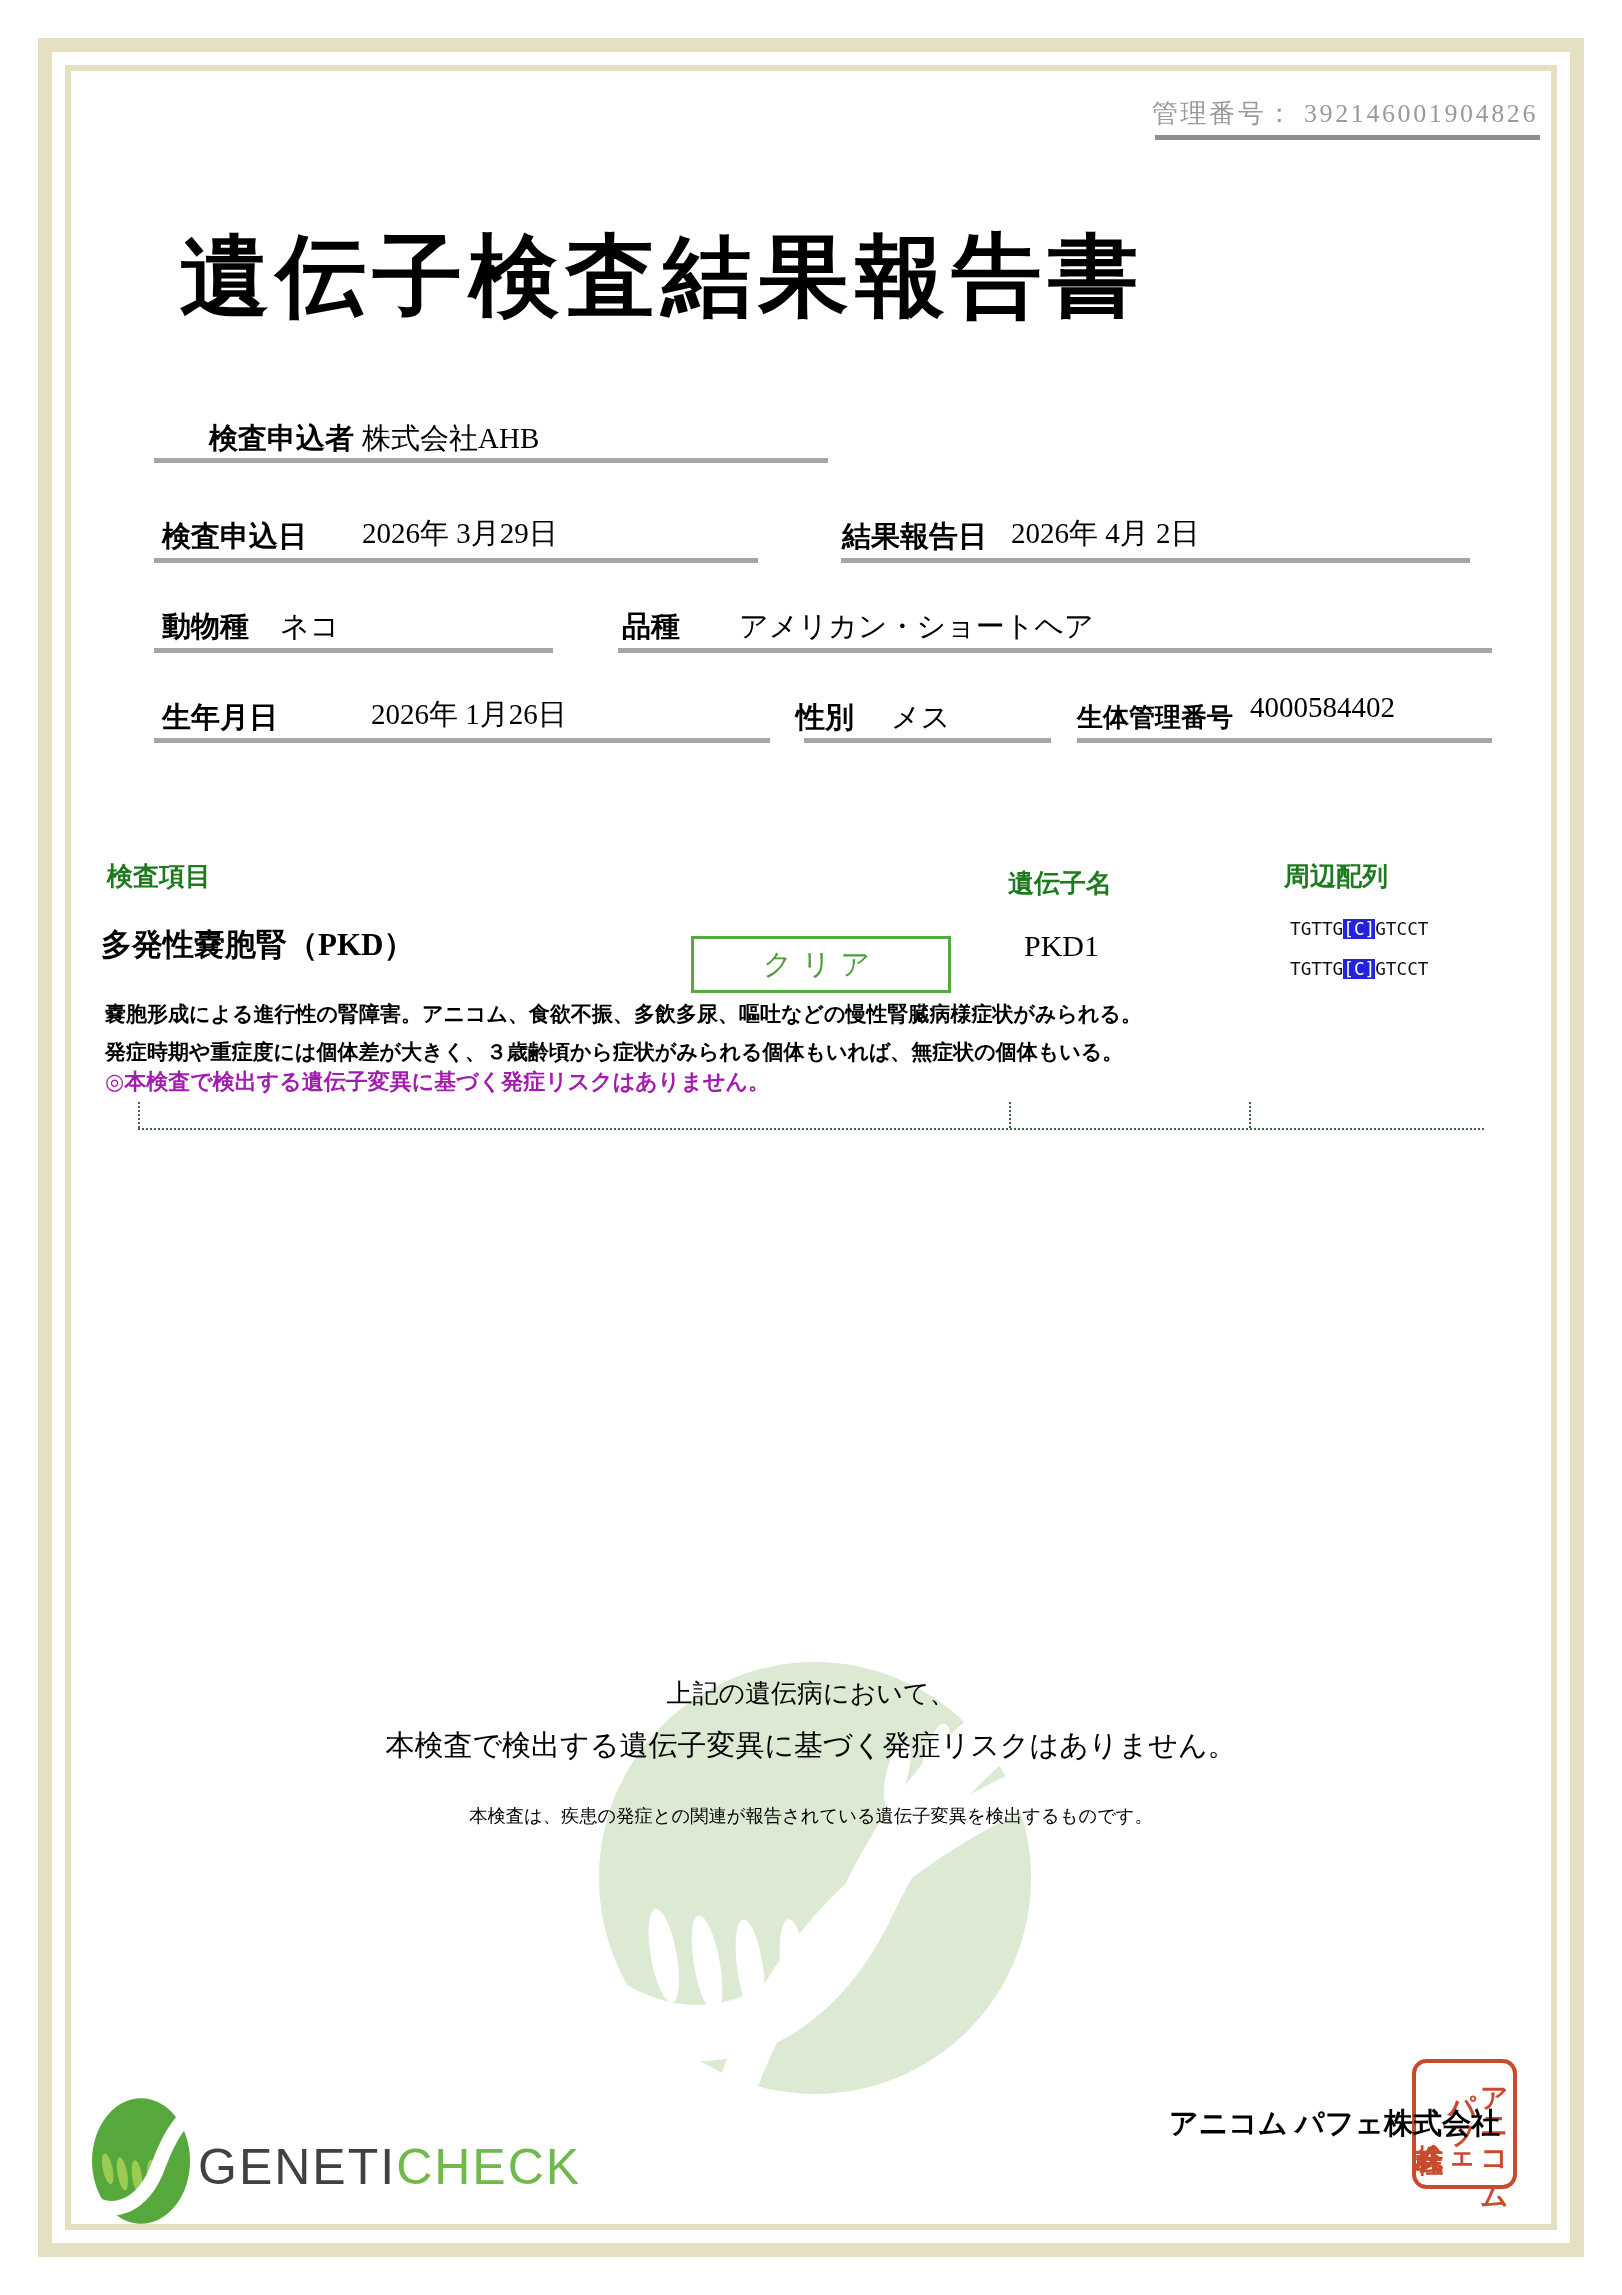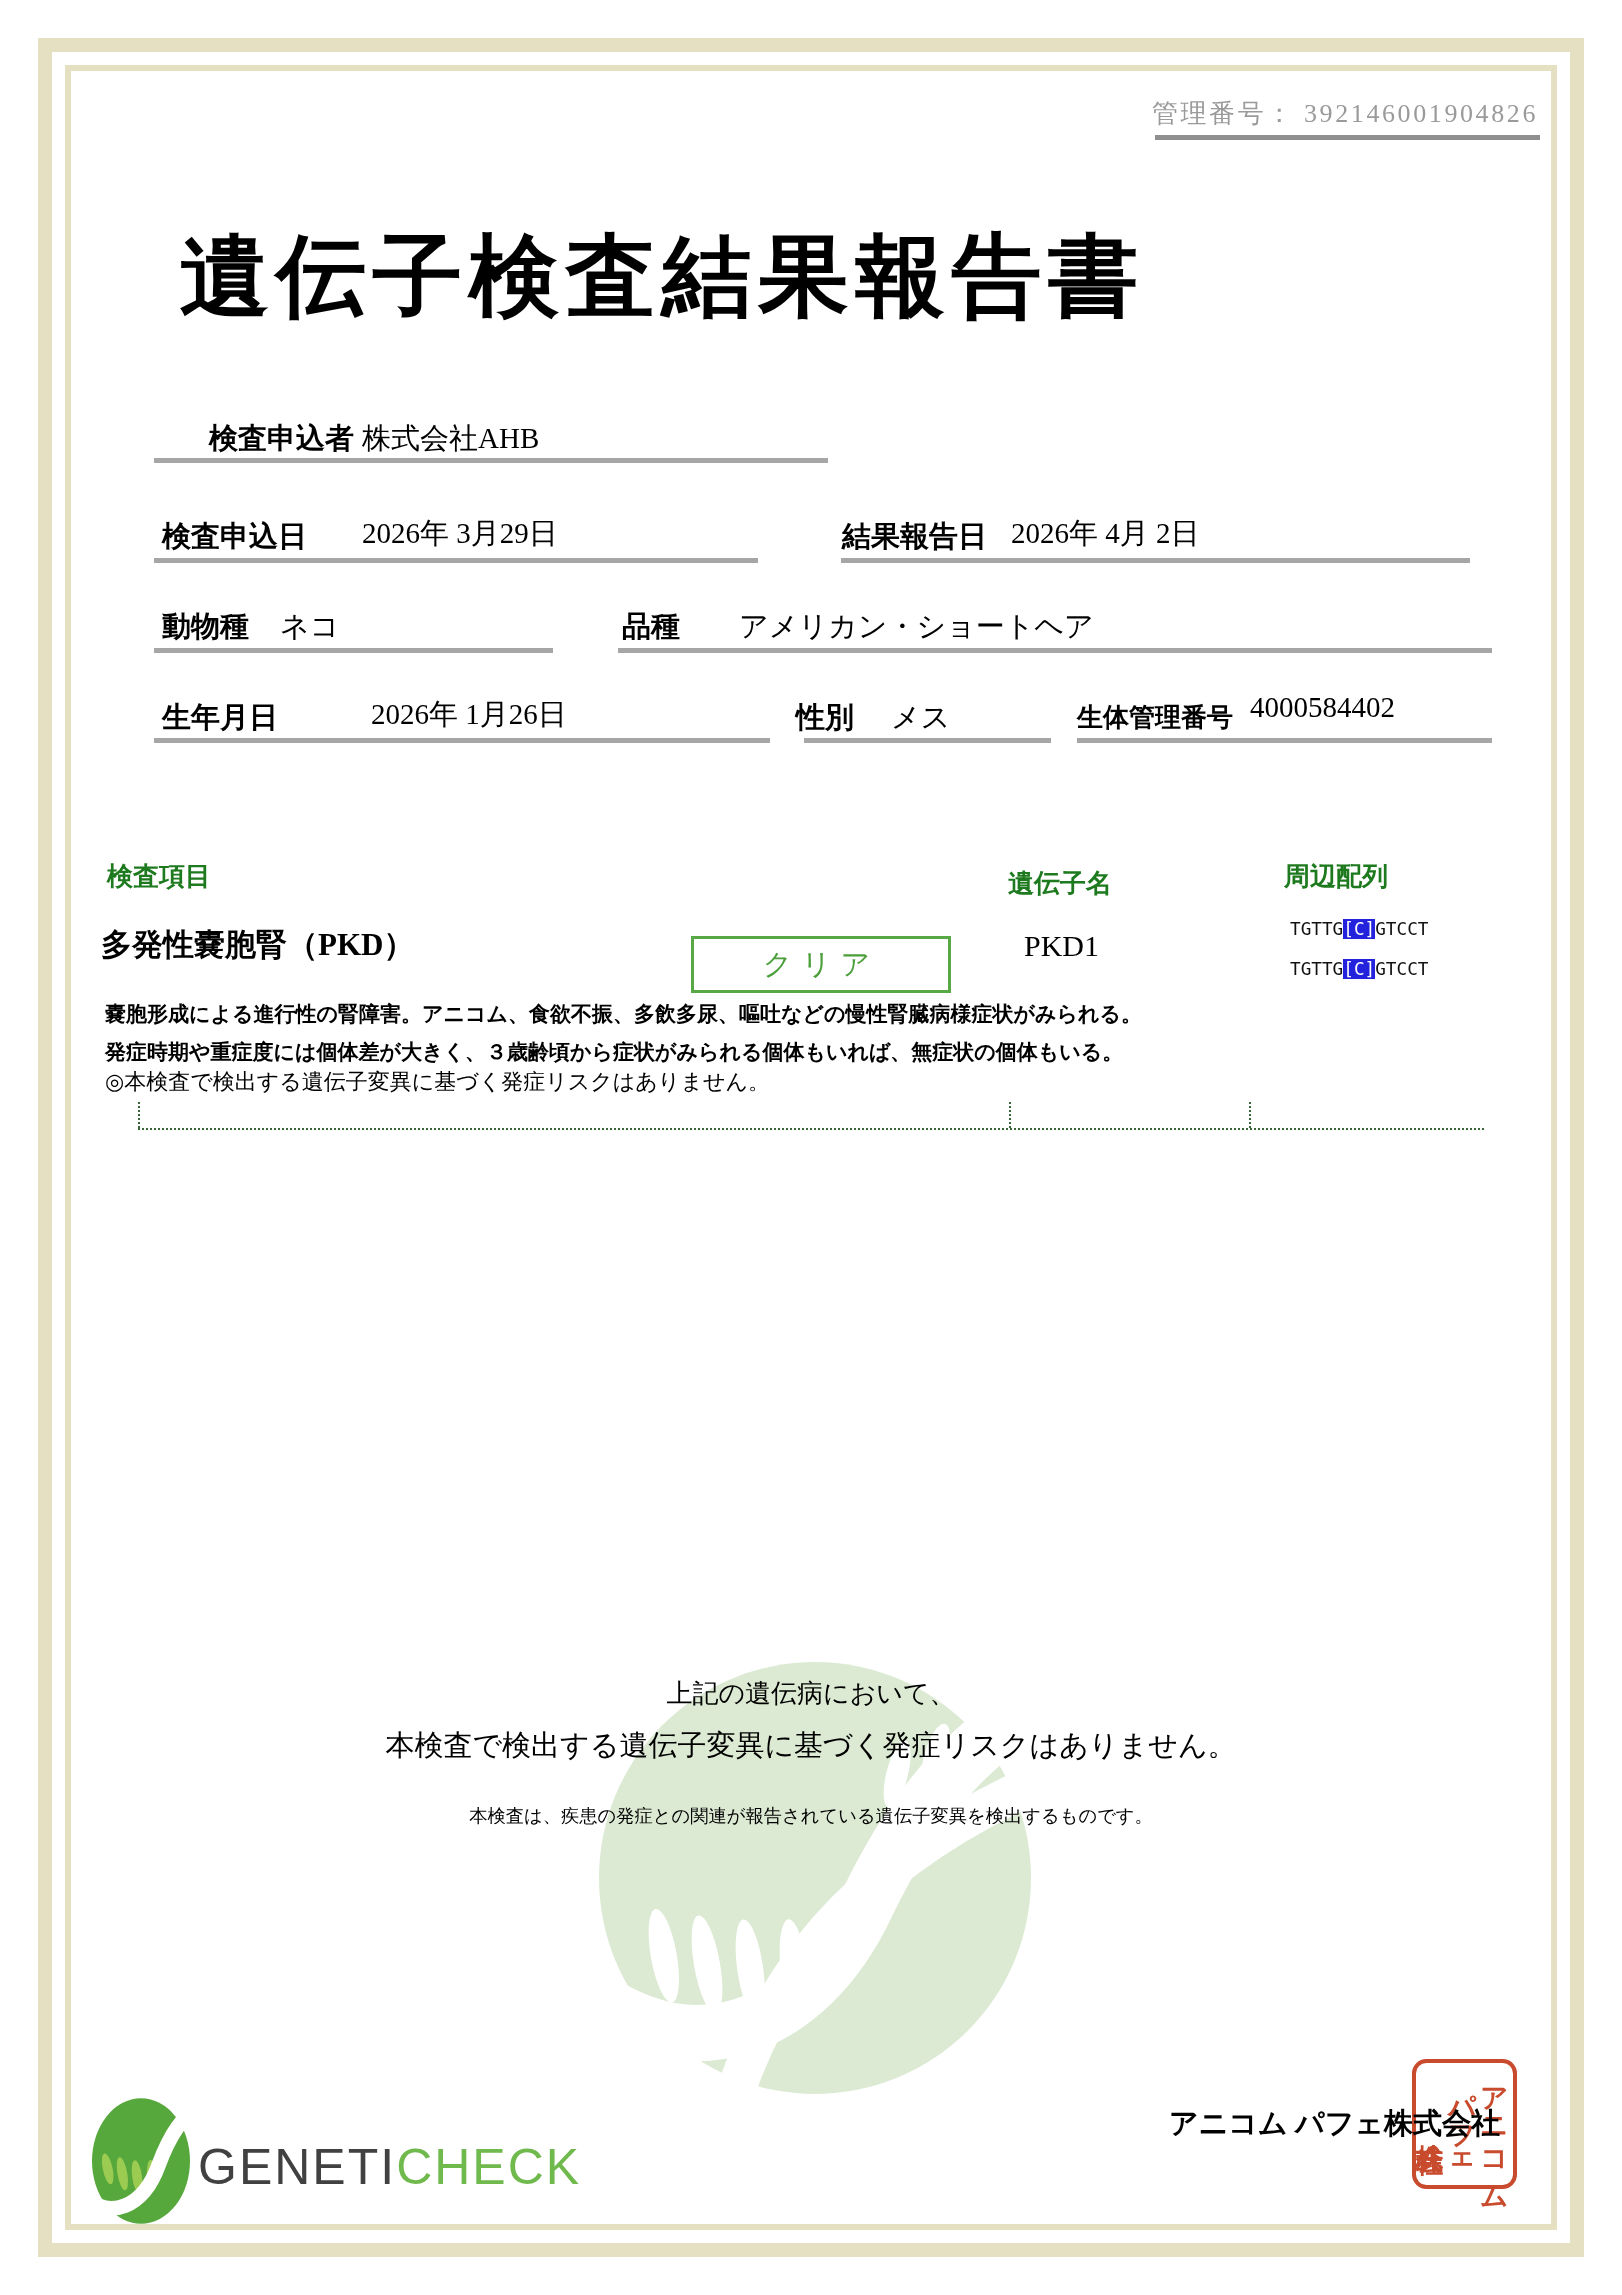--- a/index.html
+++ b/index.html
@@ -29,21 +29,21 @@
   
   .col-h{color:#1e7a1e;font-weight:bold;font-size:26px;}
   .item-name{font-size:31px;font-weight:bold;}
   .clear-box{left:691px;top:936px;width:254px;height:51px;border:3.3px solid #58a845;
              display:flex;align-items:center;justify-content:center;}
   .clear-text{font-size:29px;color:#4c9f3b;letter-spacing:9.2px;}
   .gene{font-size:30px;}
   .seq{font-family:"DejaVu Sans Mono","Liberation Mono",monospace;font-size:17.7px;color:#111;text-align:right;}
   .seq .mut{background:#2323dd;color:#fff;}
   .desc{font-size:21px;font-weight:bold;}
-  .risk{font-size:22px;font-weight:normal;color:#000000;}
+  .risk{font-size:22px;font-weight:bold;color:#a21caf;}
   .dash-bottom{left:138px;top:1102px;width:1346px;height:26px;
                border-bottom:2px dotted #3c663c;}
   .dash-tick{top:1102px;width:0;height:26px;border-left:2px dotted #3c663c;}
 
   
   .goth{font-family:"Liberation Sans","DejaVu Sans",sans-serif;}
   .sum1{top:1676px;left:0;width:1622px;text-align:center;font-size:26px;}
   .sum2{top:1726px;left:0;width:1622px;text-align:center;font-size:29px;}
   .note{left:0;width:1622px;text-align:center;font-size:18.3px;}
 

